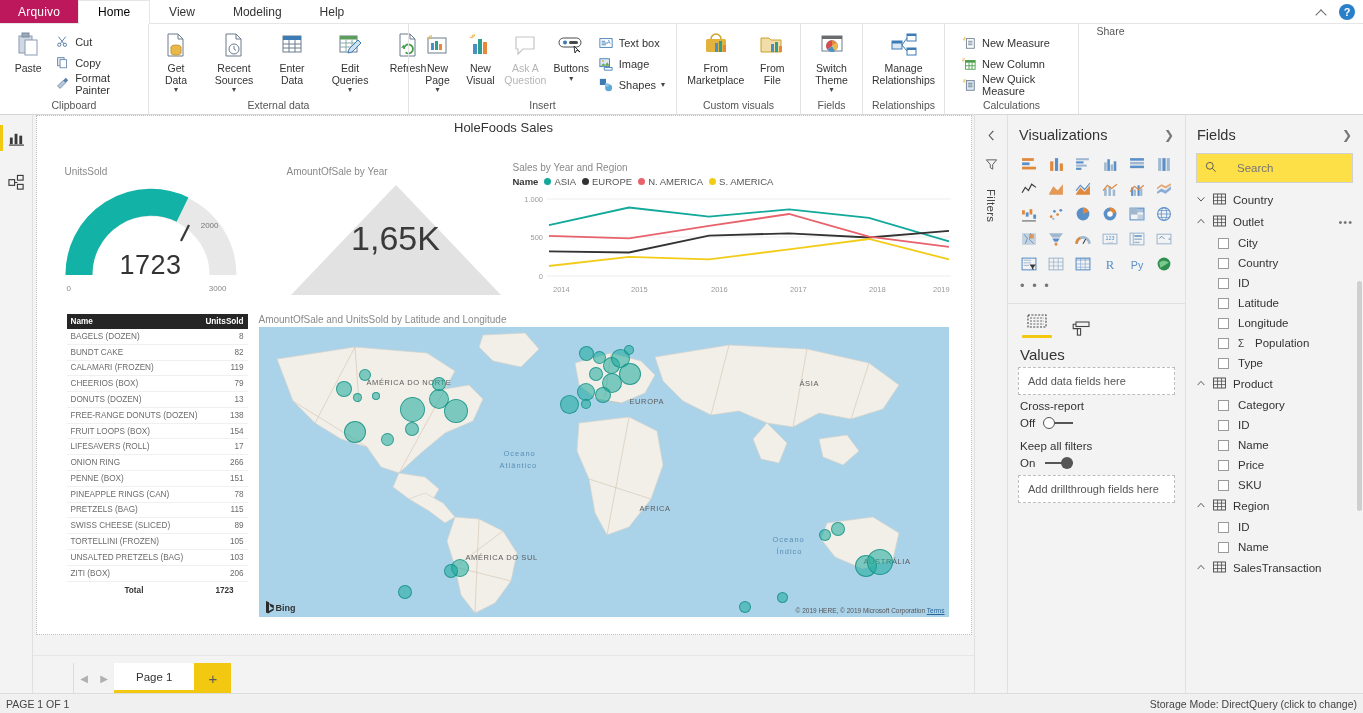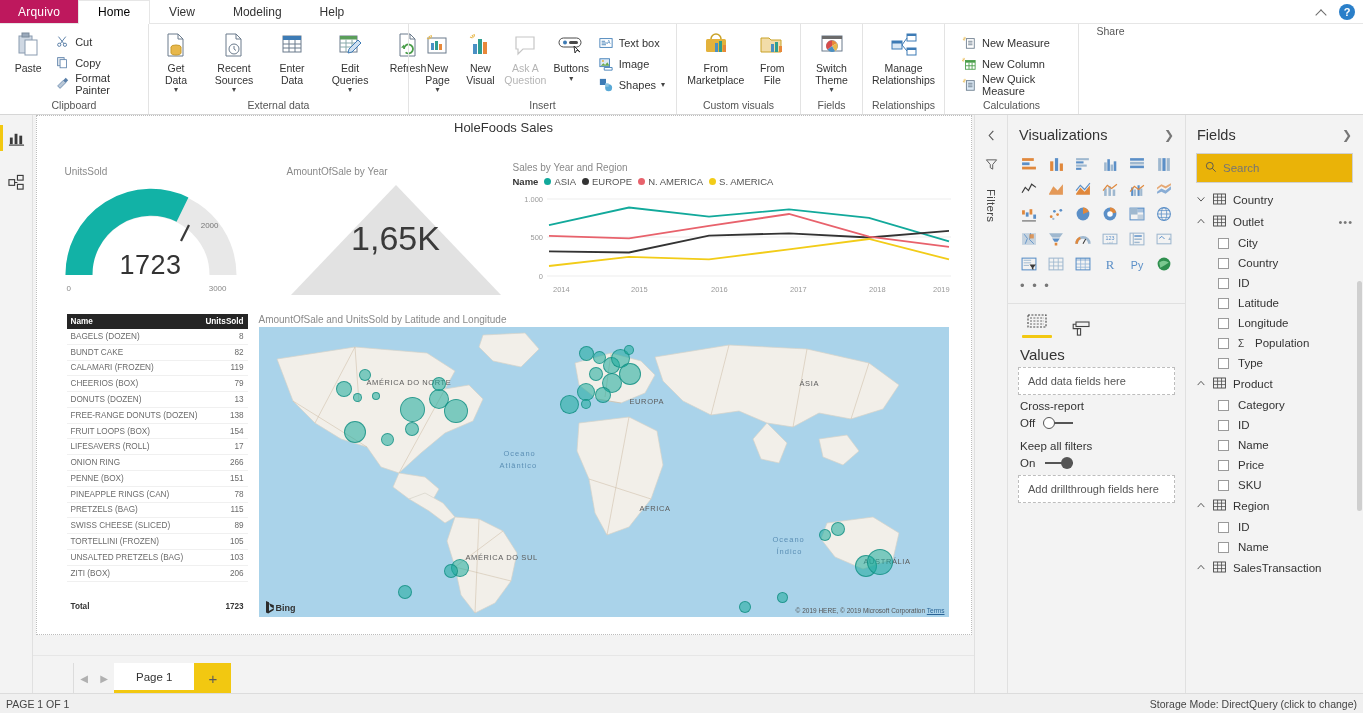--- a/index.html
+++ b/index.html
@@ -124,21 +124,21 @@
 
   
   table.pbi { border-collapse: collapse; width: 152px; font-size: 8.2px; }
   table.pbi th {
     background: #252525; color: #ffffff; font-weight: bold; font-size: 8.2px;
     padding: 3px 4px; text-align: left; position: relative;
   }
   table.pbi th.num { text-align: right; }
   table.pbi td { padding: 2.9px 4px; color: #6b6b6b; border-bottom: 1px solid #f0f0f0; white-space: nowrap; }
   table.pbi td.num { text-align: right; }
-  table.pbi tr.total td { border-top: 1px solid #2bbfae; border-bottom: none; color: #333; font-weight: bold; padding-top: 20px;}
+  table.pbi tr.total td { border-top: 1px solid #2bbfae; border-bottom: none; color: #333; font-weight: bold; padding-top: 4px; text-align: center;}
 
   
   .map { position: relative; overflow: hidden; background: #aad3ea; }
   .map-attr { position: absolute; right: 4px; bottom: 3px; font-size: 6.5px; color: #555; }
   .map-attr a { color: #2a6496; }
   .bing { position: absolute; left: 6px; bottom: 3px; font-size: 9px; color: #333; display: flex; align-items: center; gap: 2px; font-weight: 600;}
   .bubble { position: absolute; border-radius: 50%; background: rgba(26,170,155,.55); border: 1px solid rgba(16,140,128,.75); }
   .mlabel { position: absolute; font-size: 7.5px; color: #5c5c5c; letter-spacing: .6px; white-space: nowrap; }
   .mlabel.ocean { color: #5b8fb5; font-style: normal; letter-spacing: 1px; }
 
@@ -200,22 +200,22 @@
   .sub-label { font-size: 11.5px; color: #333; padding: 5px 12px 2px 12px; }
   .toggle-row { display: flex; align-items: center; gap: 8px; padding: 3px 12px 6px 12px; }
   .toggle-row .tlbl { font-size: 11.5px; color: #333; }
   .switch { width: 30px; height: 12px; position: relative; display:inline-block; }
   .switch .bar { position: absolute; top: 5px; left: 2px; right: 0; height: 1.6px; background: #555; }
   .switch .knob { position: absolute; top: 0; width: 12px; height: 12px; border-radius: 50%; }
   .switch.off .knob { left: 0; background: #ffffff; border: 1.6px solid #555; }
   .switch.on .knob { right: 0; background: #555; }
 
   .searchbox {
-    margin: 0 10px 6px 10px; background: #eab308; border: 1px solid #d0d0d0;
-    display: flex; align-items: center; gap: 6px; padding: 5px 8px;
+    margin: 0 10px 6px 10px; background: #fde047; border: 1px solid #d0d0d0;
+    display: flex; align-items: center; gap: 20px; padding: 5px 8px;
   }
   .searchbox input {
     border: none; outline: none; font-size: 11.5px; color: #333; width: 100%;
     font-family: "Liberation Sans", sans-serif; background: transparent;
   }
   .fields-list { overflow: hidden; flex: 1; position: relative; }
   .ftable {
     display: flex; align-items: center; gap: 7px; padding: 4px 10px; cursor: default;
     font-size: 11.5px; color: #333;
   }

